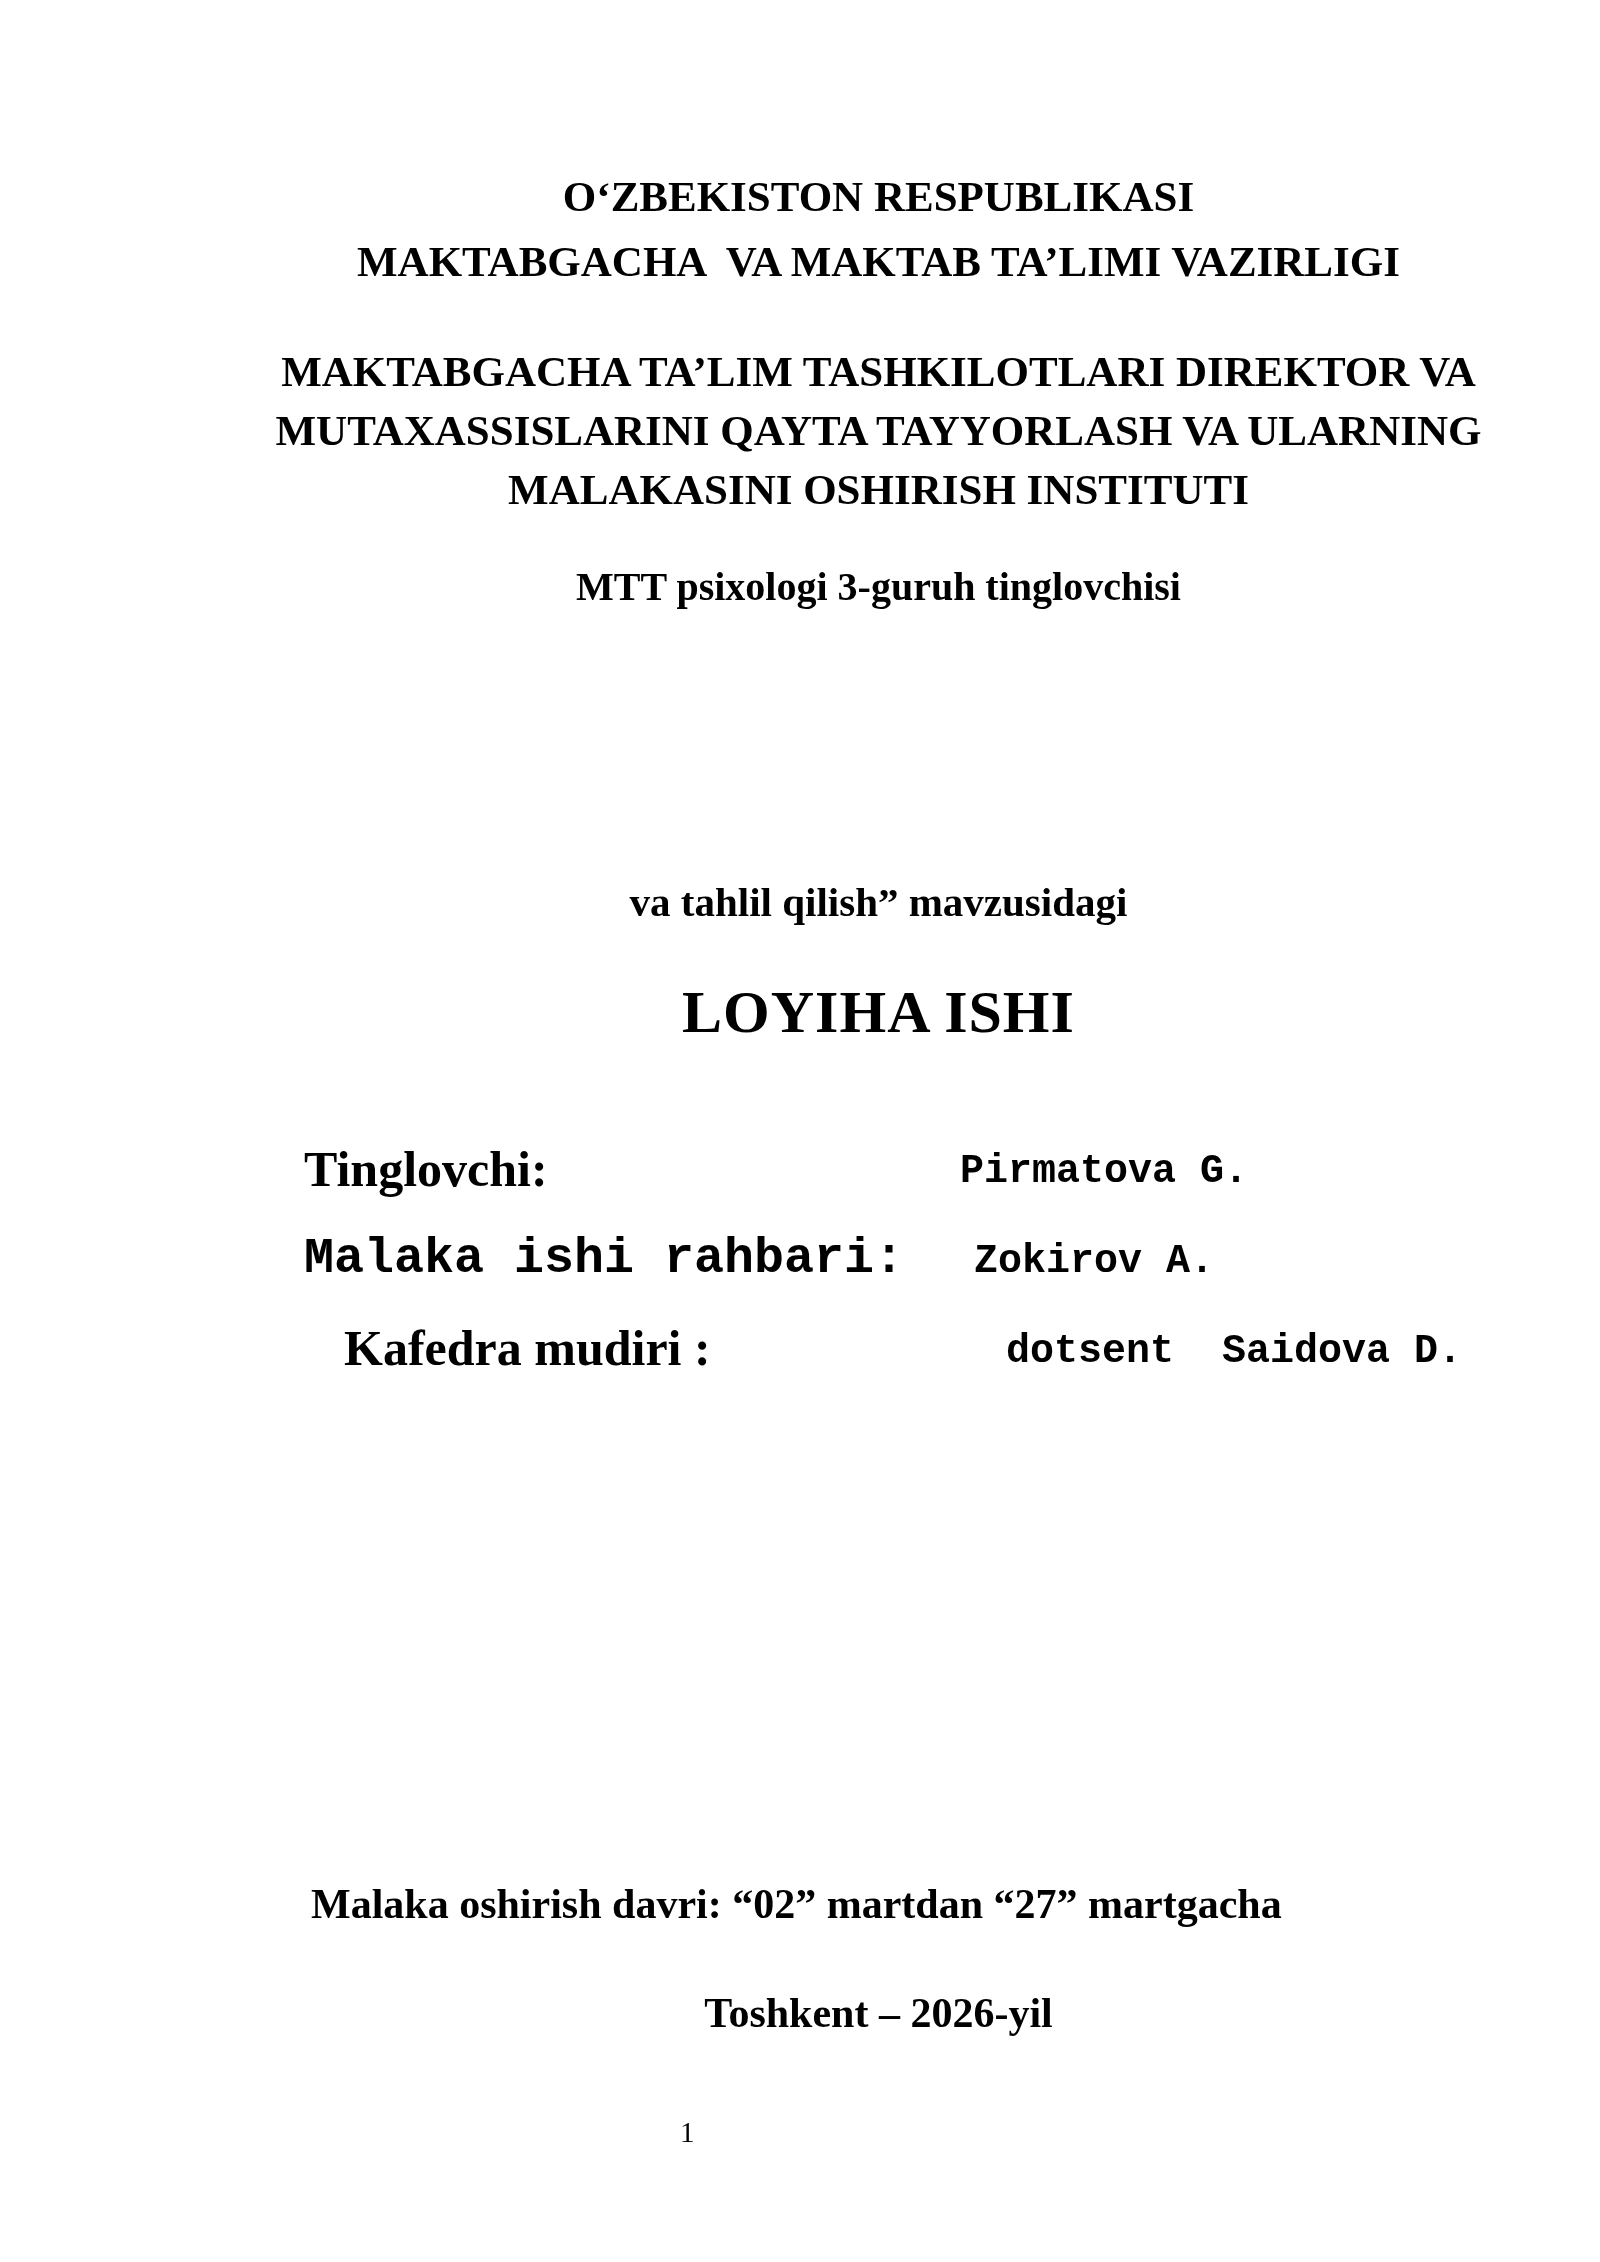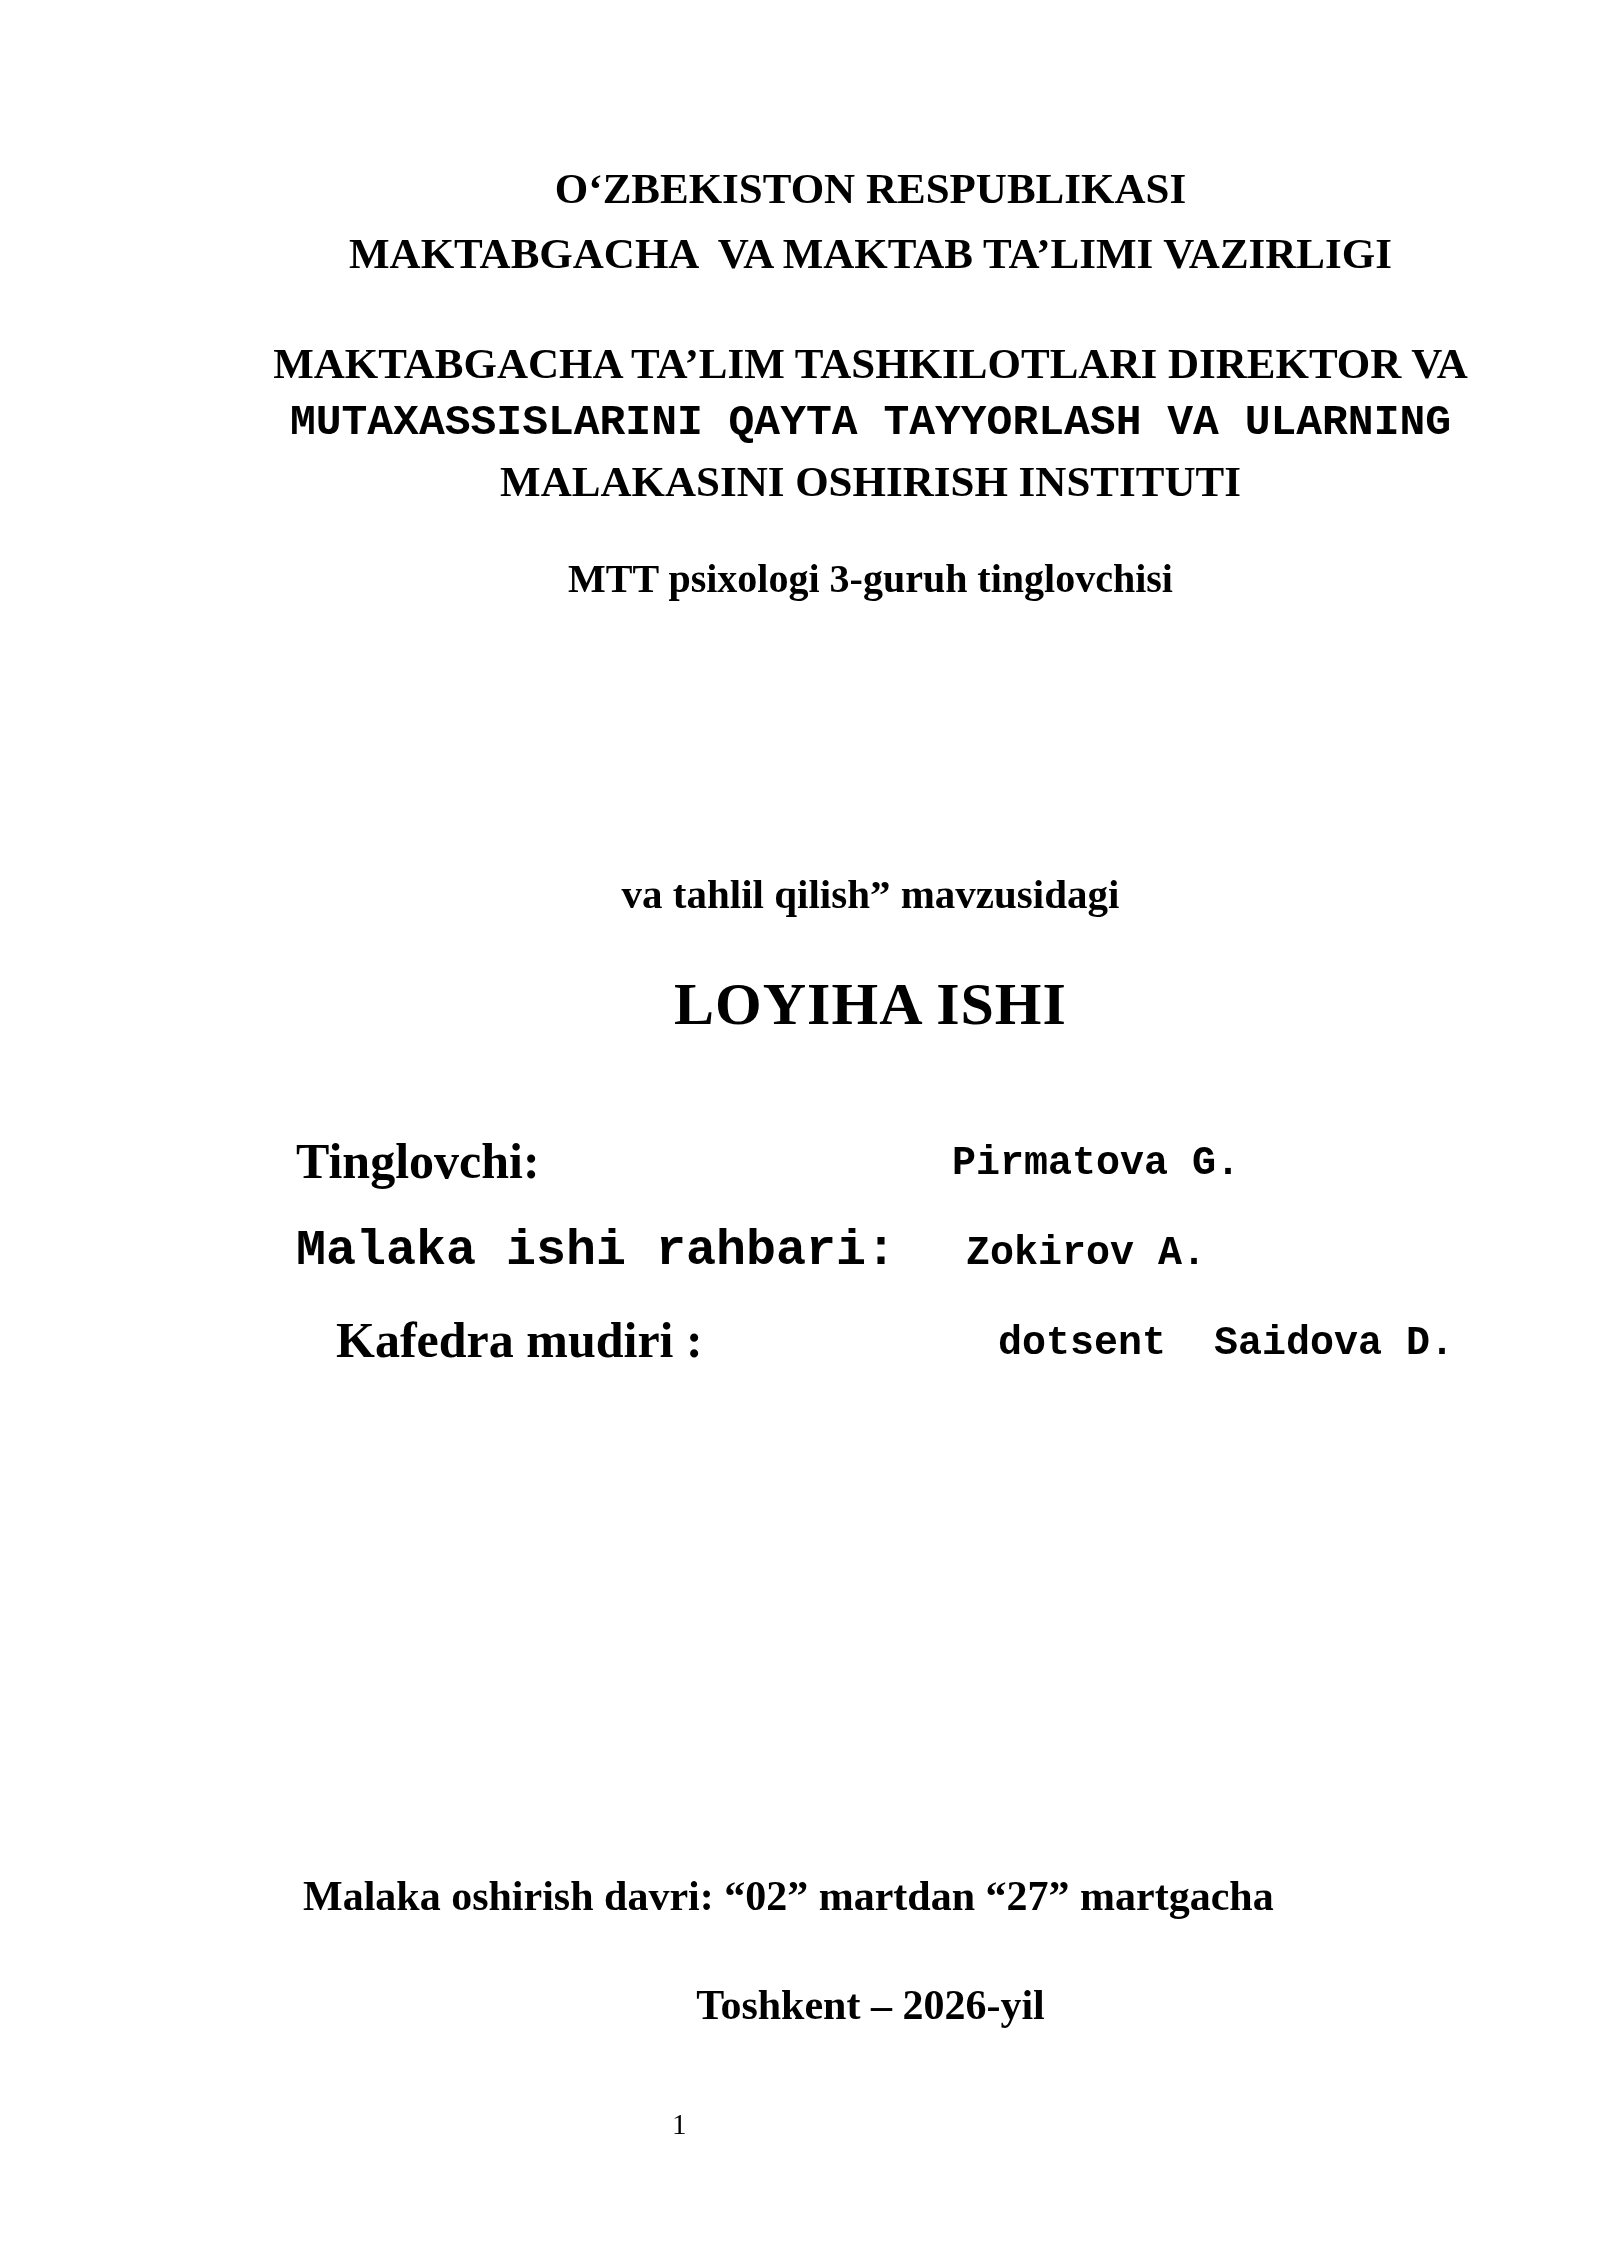--- a/index.html
+++ b/index.html
@@ -6,21 +6,21 @@
   .page{
     position:relative;
     width:1600px;
     height:2262px;
     background:#ffffff;
     color:#000000;
     font-family:"Liberation Serif","DejaVu Serif",serif;
     font-weight:bold;
     overflow:hidden;
   }
-  .line{position:absolute;margin:8px;white-space:pre;}
+  .line{position:absolute;margin:16px;white-space:pre;}
   .centered{left:235px;width:1255px;text-align:center;}
   .fs-header{font-size:43px;}
   .fs-author{font-size:40px;}
   .fs-topic{font-size:41px;}
   .fs-worktype{font-size:60px;letter-spacing:1px;}
   .fs-label{font-size:50px;}
   .fs-value{font-size:40px;font-family:Liberation Mono, monospace;}
   .fs-footer{font-size:42px;}
   .page-number{font-size:29px;font-weight:normal;}
 </style>
@@ -28,21 +28,21 @@
 <body>
 
 <div class="page">
 
   <p class="line centered fs-header" style="top:156px;">O‘ZBEKISTON RESPUBLIKASI</p>
 
   <p class="line centered fs-header" style="top:221px;">MAKTABGACHA  VA MAKTAB TA’LIMI VAZIRLIGI</p>
 
   <p class="line centered fs-header" style="top:331px;">MAKTABGACHA TA’LIM TASHKILOTLARI DIREKTOR VA</p>
 
-  <p class="line centered fs-header" style="top:390px;font-family:Liberation Mono, monospace;">MUTAXASSISLARINI QAYTA TAYYORLASH VA ULARNING</p>
+  <p class="line centered fs-header" style="top:390px;">MUTAXASSISLARINI QAYTA TAYYORLASH VA ULARNING</p>
 
   <p class="line centered fs-header" style="top:449px;font-family:Liberation Serif, serif;">MALAKASINI OSHIRISH INSTITUTI</p>
 
   <p class="line centered fs-author" style="top:547px;">MTT psixologi 3-guruh tinglovchisi</p>
 
 
   <p class="line centered fs-topic" style="top:862px;">va tahlil qilish” mavzusidagi</p>
 
   <p class="line centered fs-worktype" style="top:962px;">LOYIHA ISHI</p>
 

